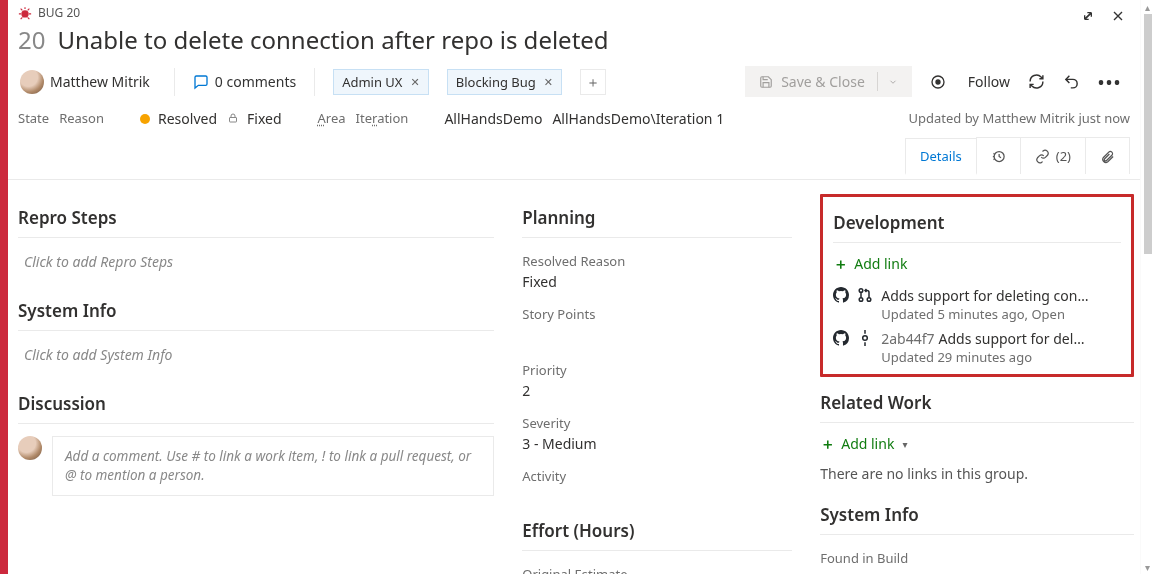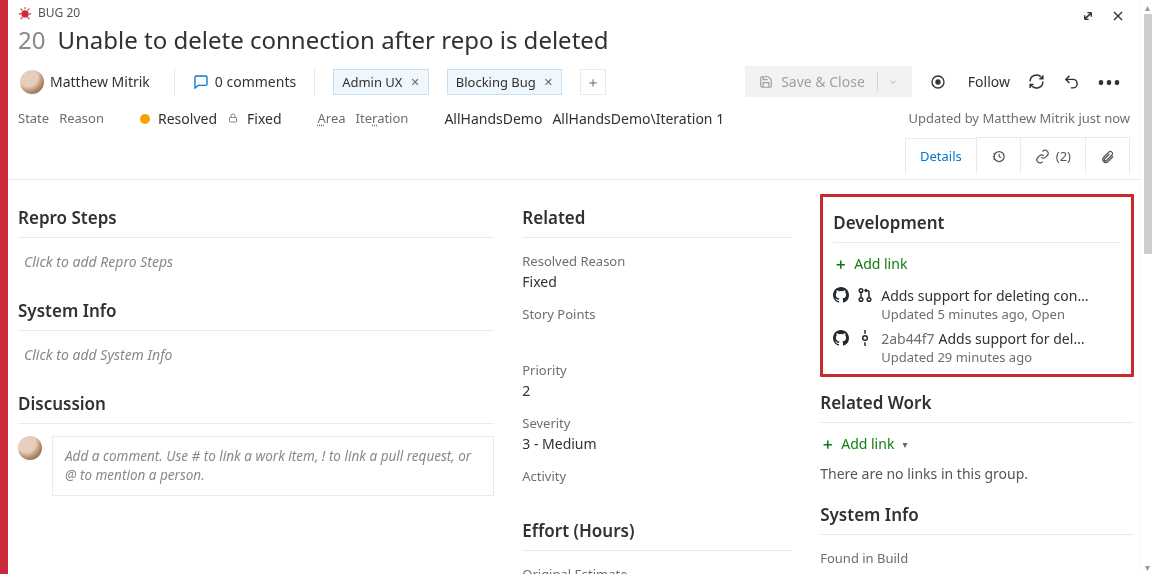--- a/index.html
+++ b/index.html
@@ -266,21 +266,21 @@
       <div class="placeholder">Click to add System Info</div>
 
       <div class="sect-h">Discussion</div>
       <div class="discussion-box">
         <span class="avatar"></span>
         <div class="discussion-input">Add a comment. Use # to link a work item, ! to link a pull request, or @ to mention a person.</div>
       </div>
     </div>
 
     <div class="col col-mid">
-      <div class="sect-h">Related</div>
+      <div class="sect-h">Planning</div>
       <div class="field-label">Resolved Reason</div>
       <div class="field-value">Fixed</div>
       <div class="field-label">Story Points</div>
       <div class="field-label" style="margin-top:38px">Priority</div>
       <div class="field-value">2</div>
       <div class="field-label">Severity</div>
       <div class="field-value">3 - Medium</div>
       <div class="field-label">Activity</div>
 
       <div class="sect-h" style="margin-top:26px">Effort (Hours)</div>

